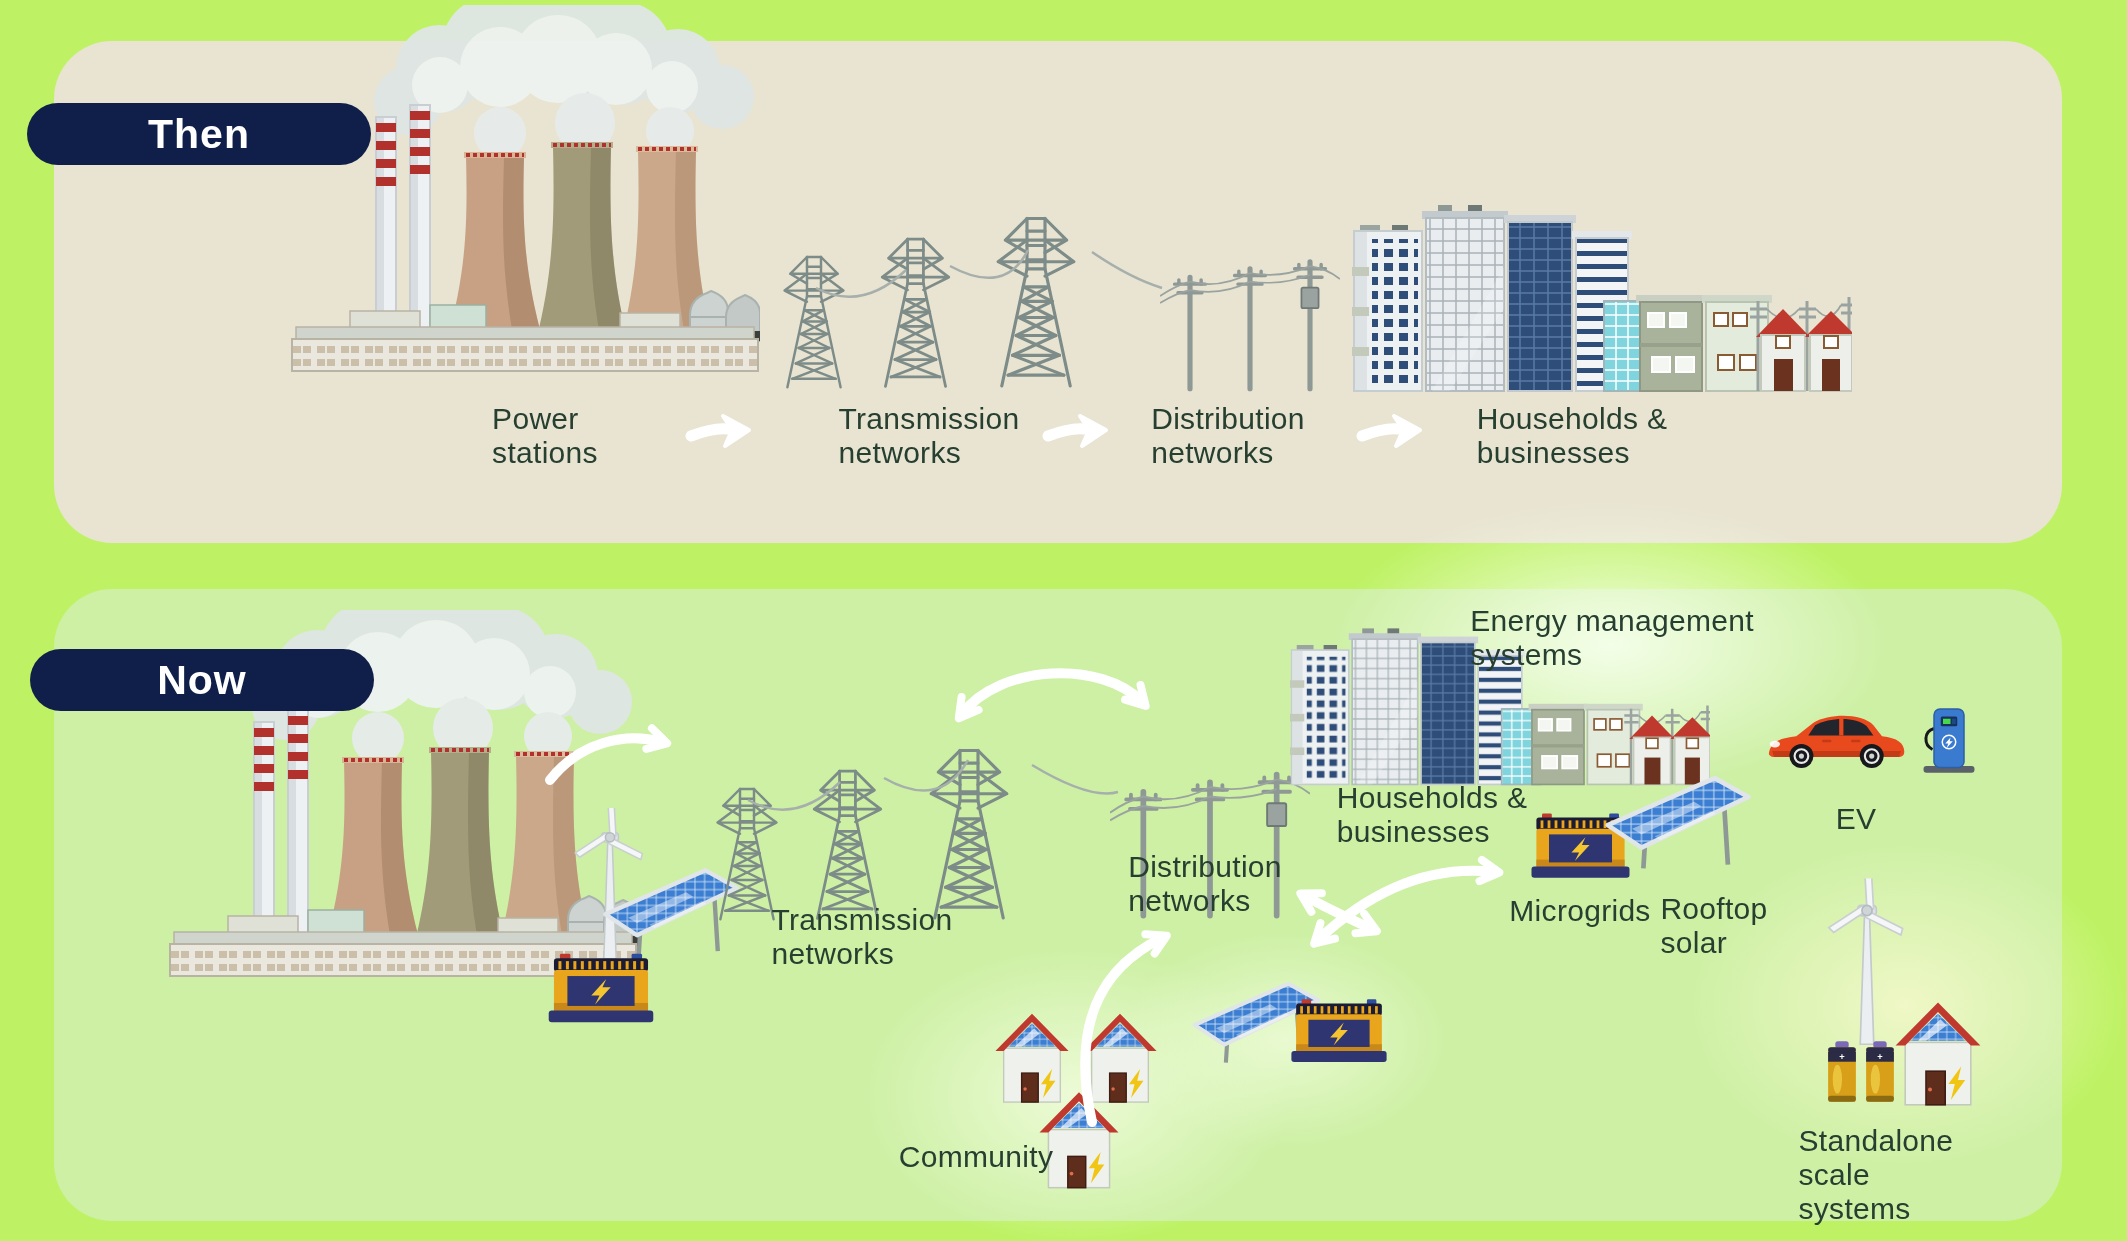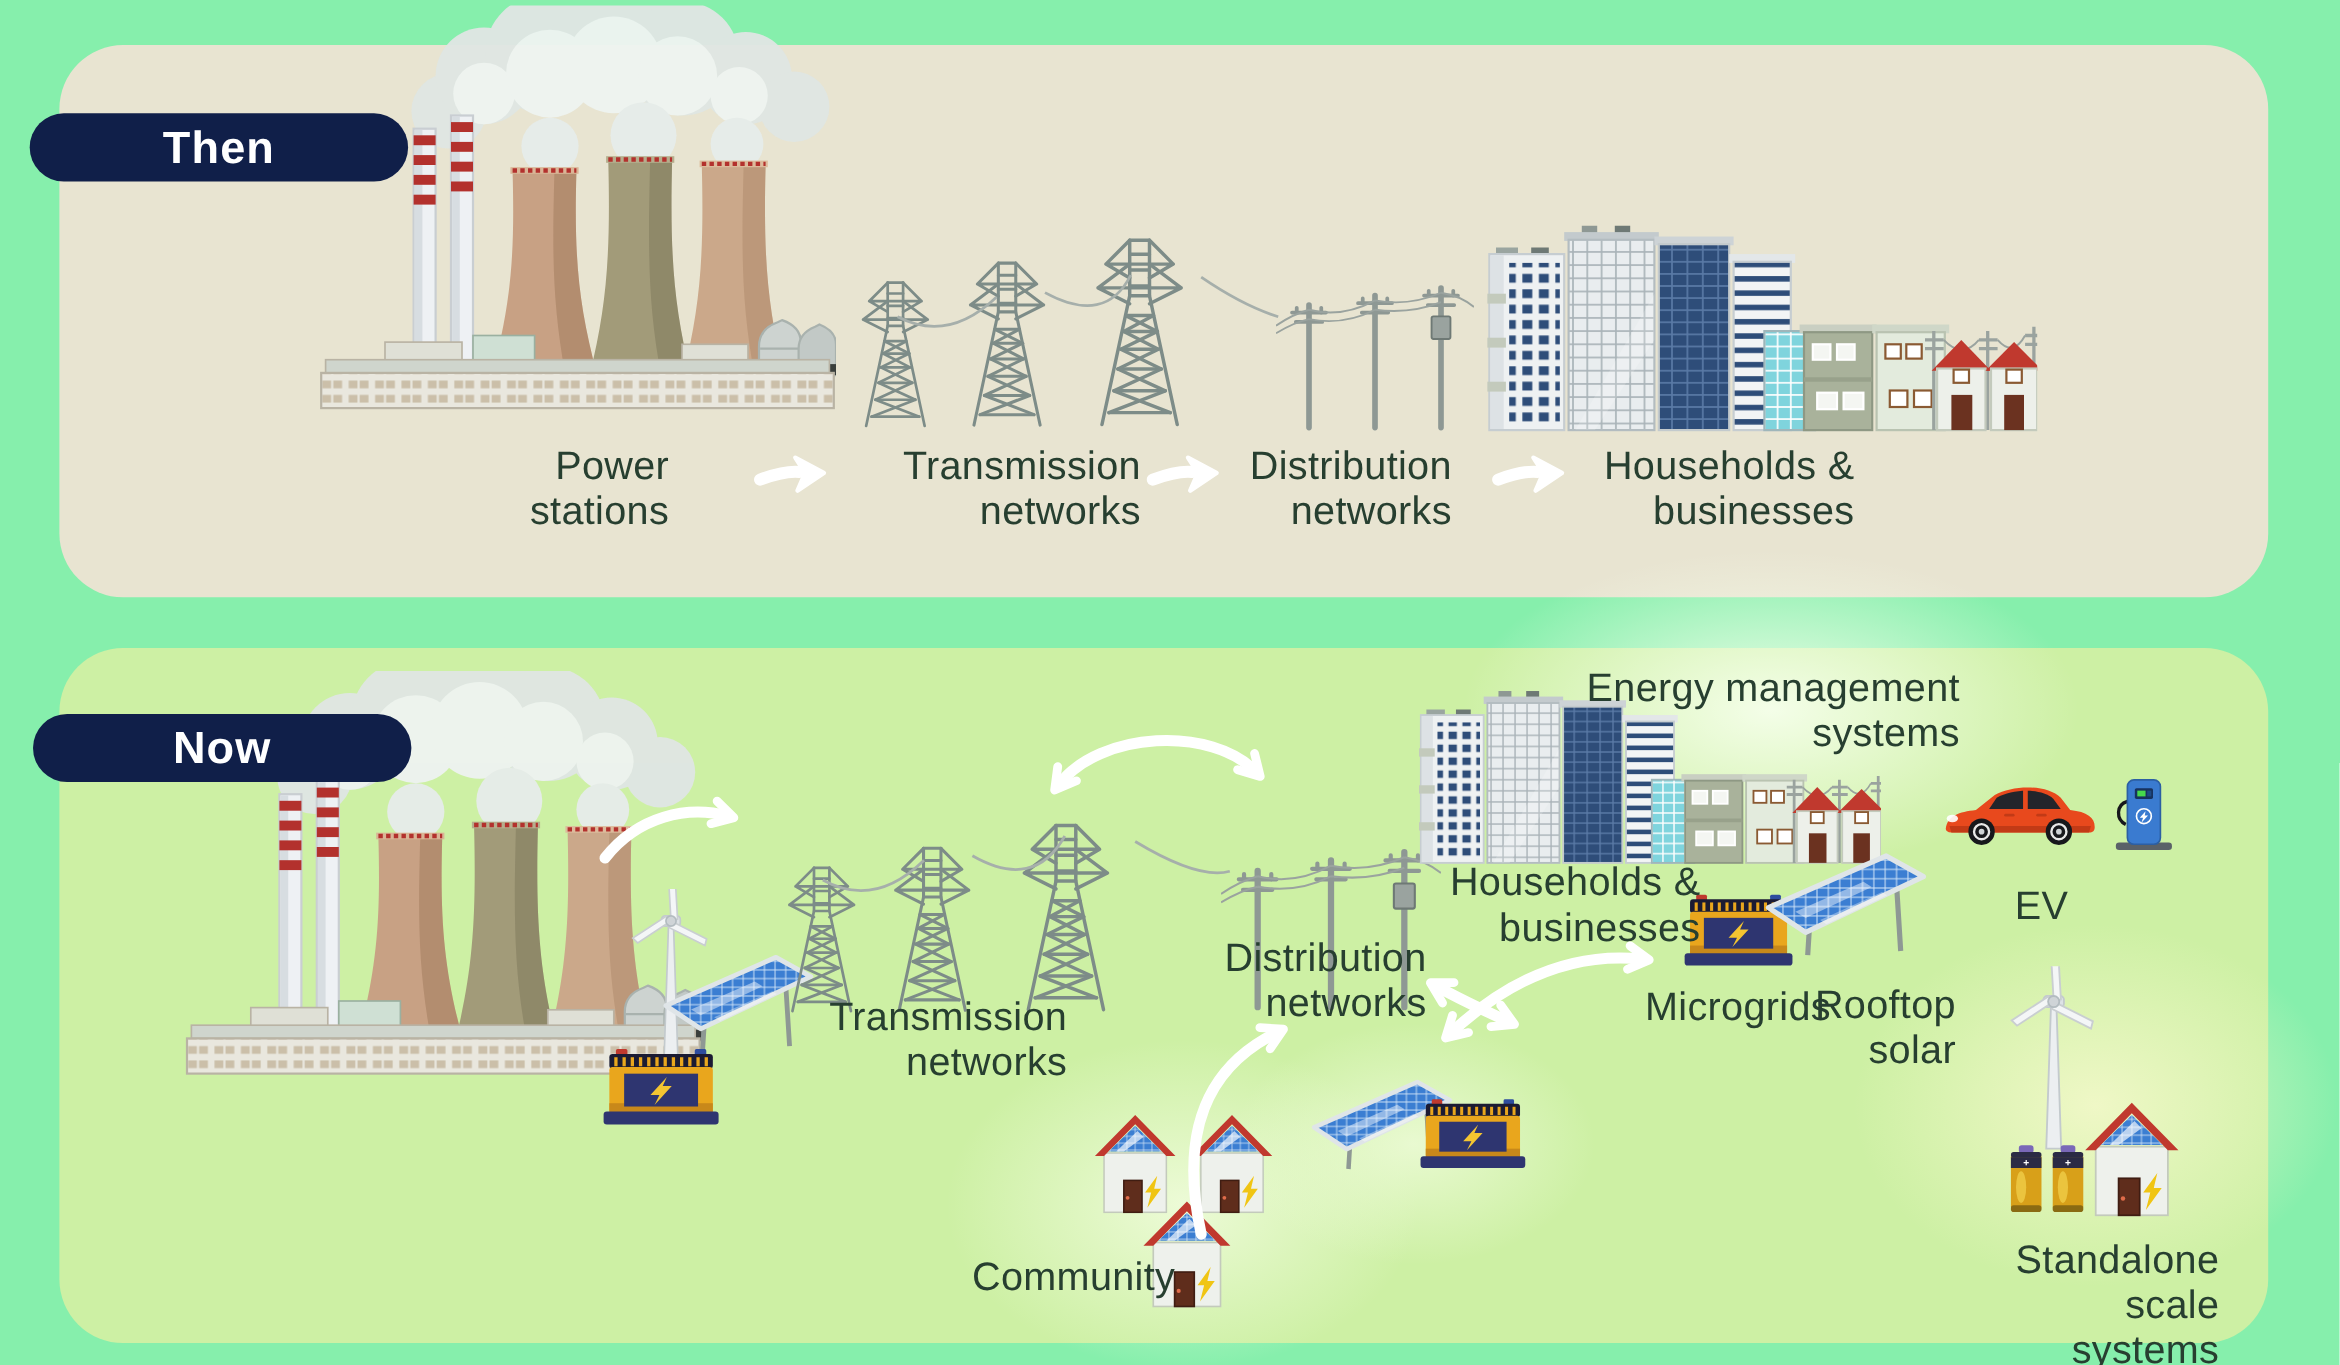--- a/index.html
+++ b/index.html
@@ -1,27 +1,27 @@
 <!DOCTYPE html>
 <html><head>
 <meta charset="utf-8">
 <style>
   html,body{margin:0;padding:0;background:#ffffff;}
   body{width:2127px;font-family:"Liberation Sans",sans-serif;}
-  #stage{position:relative;width:2127px;height:1241px;background:#86efac;overflow:hidden;}
+  #stage{position:relative;width:2127px;height:1241px;background:#bef264;overflow:hidden;}
   .panel{position:absolute;border-radius:58px;}
   #panel-then{left:54px;top:41px;width:2008px;height:502px;background:#e8e4d1;}
   #panel-now{left:54px;top:589px;width:2008px;height:632px;background:#cdf0a4;}
   .badge{position:absolute;width:344px;height:62px;border-radius:32px;background:#101f49;
          color:#ffffff;display:flex;align-items:center;justify-content:center;
          font-weight:700;font-size:41px;letter-spacing:1px;z-index:6;}
   #badge-then{left:27px;top:103px;}
   #badge-now{left:30px;top:649px;}
-  .label{position:absolute;transform:translateX(-50%);text-align:right;white-space:pre-line;
-         font-size:36px;line-height:1.14;letter-spacing:.3px;color:#273f30;z-index:4;}
+  .label{position:absolute;transform:translateX(-50%);text-align:left;white-space:pre-line;
+         font-size:30px;line-height:1.14;letter-spacing:.3px;color:#273f30;z-index:4;}
   .art{position:absolute;z-index:3;}
   .glow{position:absolute;z-index:2;pointer-events:none;}
   #arrows{position:absolute;left:0;top:0;width:2127px;height:1241px;z-index:4;pointer-events:none;}
   #defs-svg{position:absolute;width:0;height:0;overflow:hidden;}
 </style>
 </head>
 <body>
 
 <svg id="defs-svg" xmlns="http://www.w3.org/2000/svg">
 <defs>

